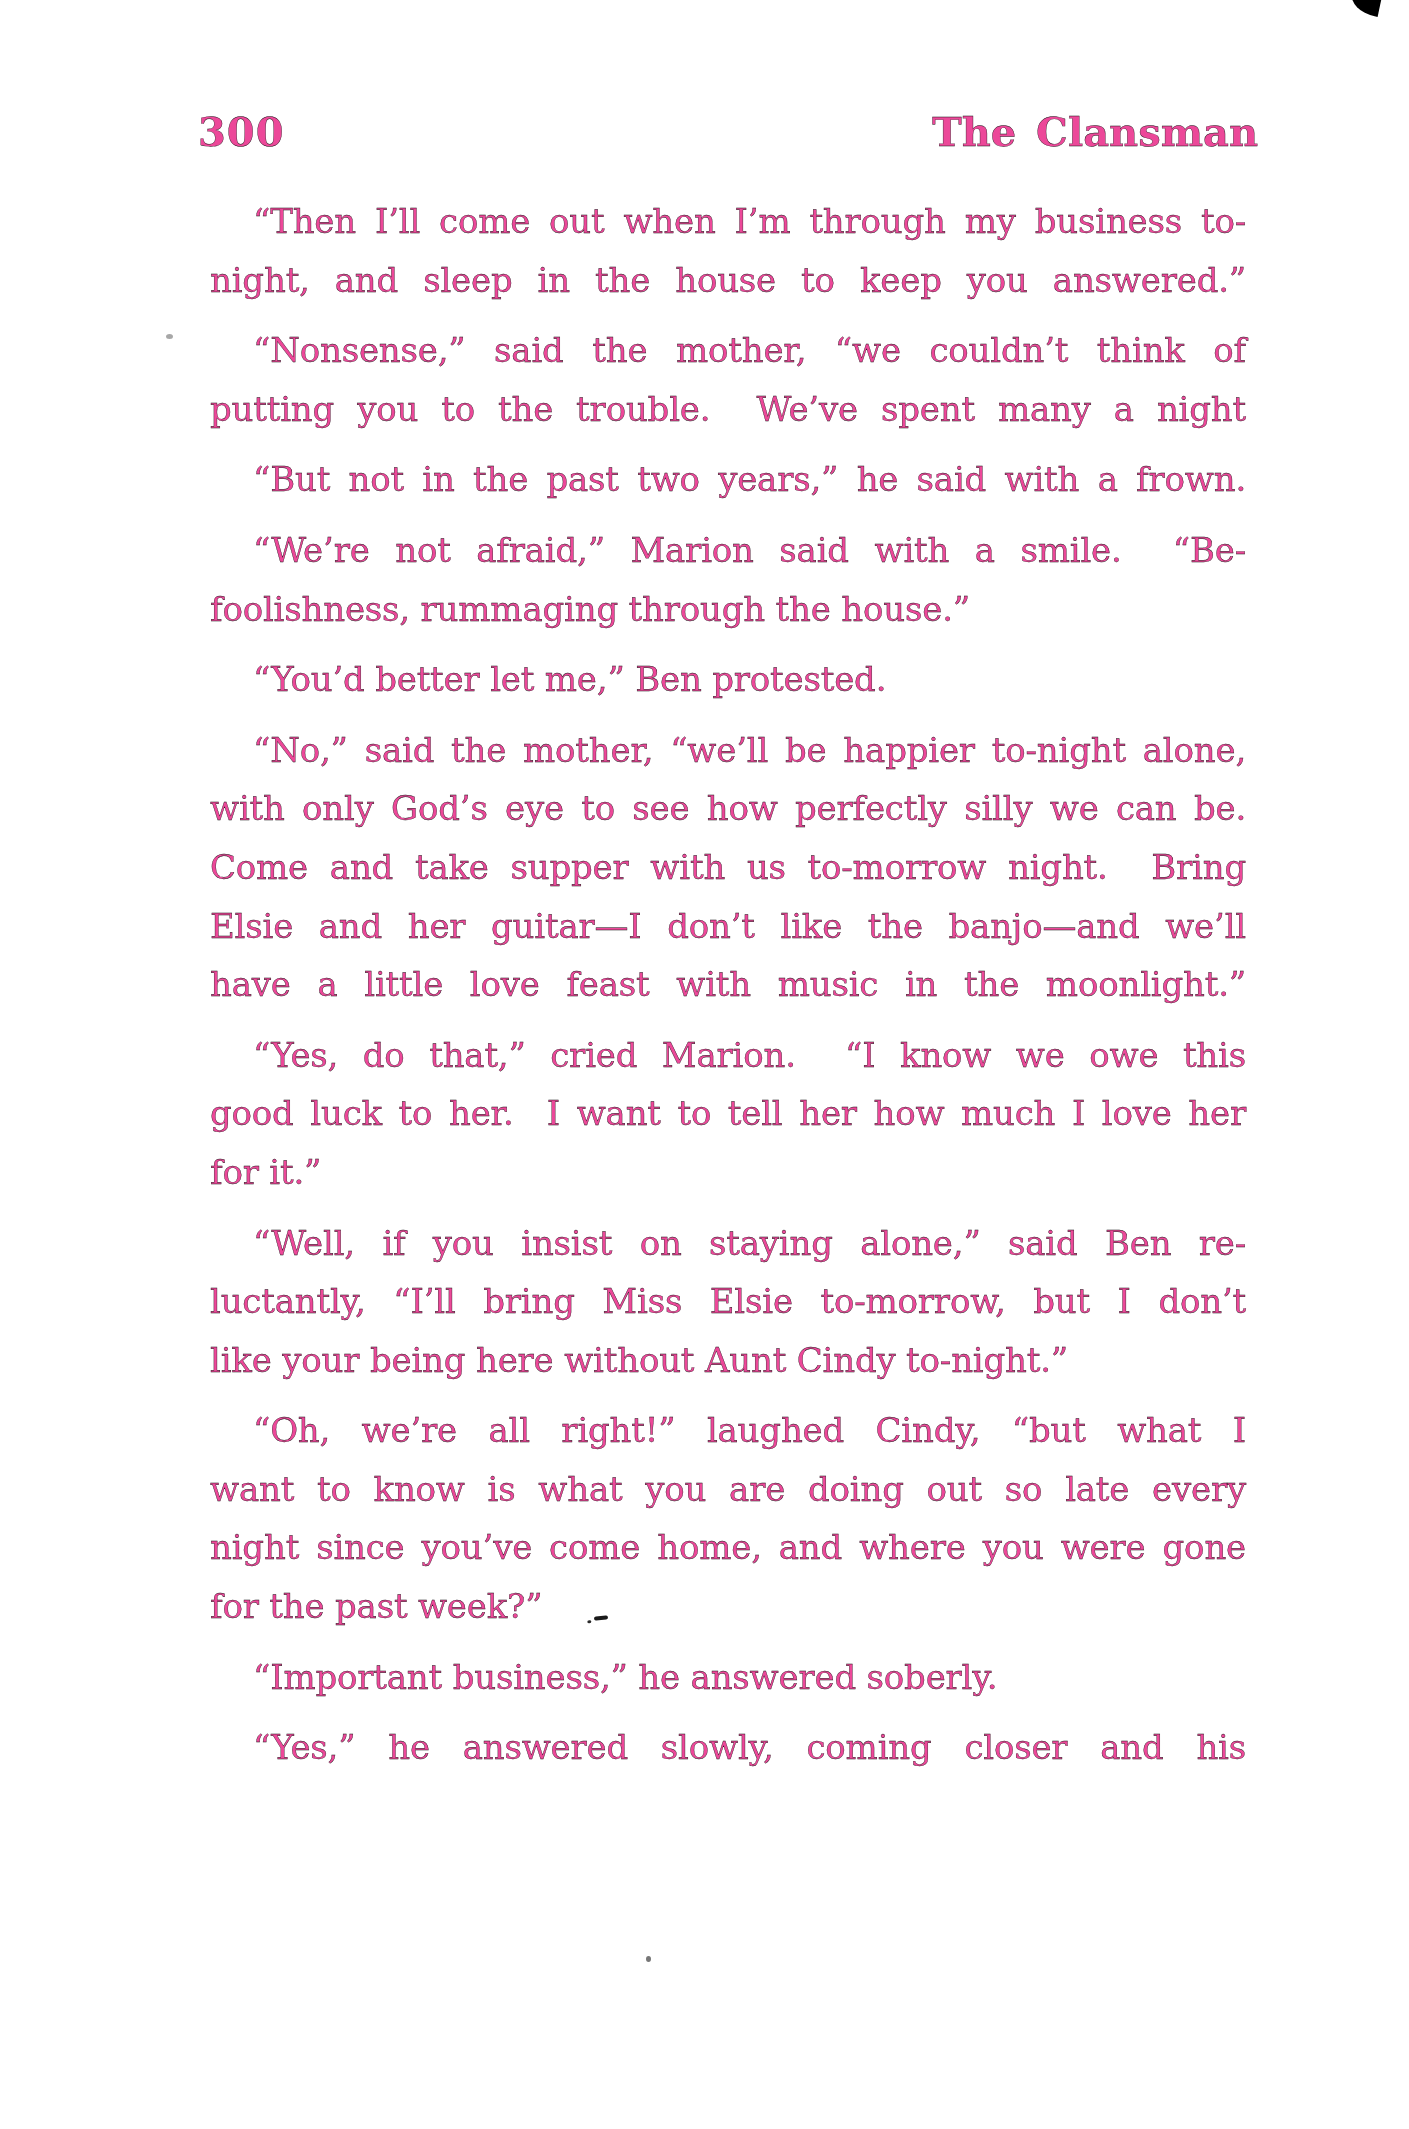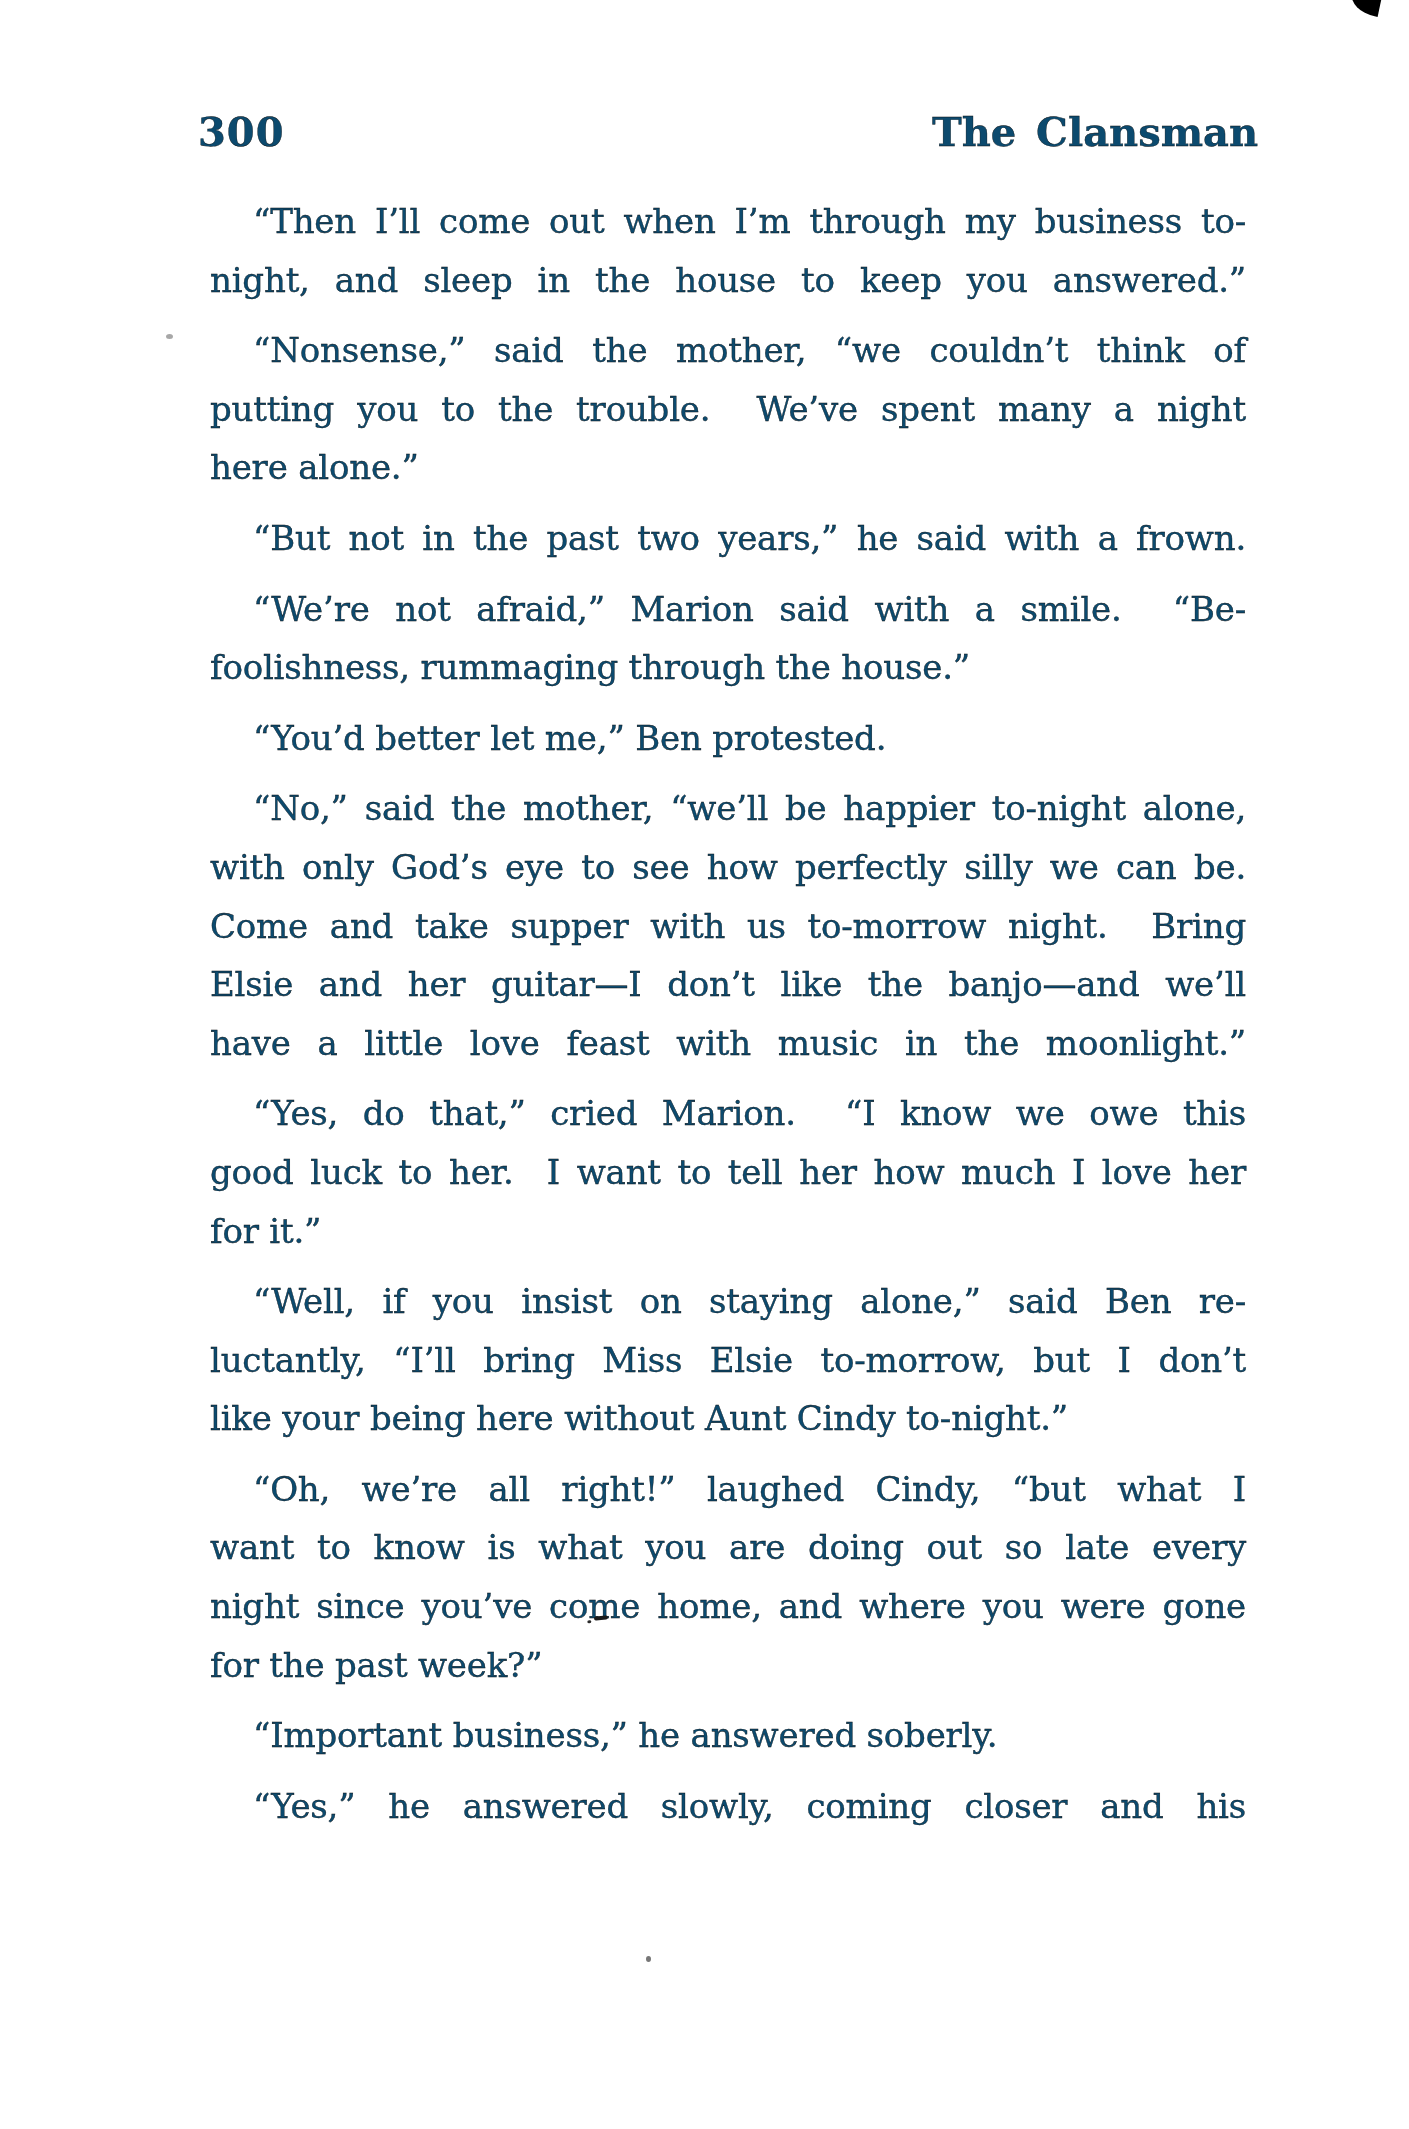--- a/index.html
+++ b/index.html
@@ -3,21 +3,21 @@
 <meta charset="utf-8">
 <style>
   html, body { margin: 0; padding: 0; background: #e8e8e8; }
   .page {
     position: relative;
     width: 1409px;
     height: 2129px;
     background: #ffffff;
     overflow: hidden;
     font-family: "DejaVu Serif", "Liberation Serif", serif;
-    color: #0c4a6e;
+    color: #ec4899;
     -webkit-text-stroke: 0.35px #0c0c0c;
   }
   .running-header {
     position: absolute;
     top: 112px;
     left: 198px;
     width: 1060px;
     height: 44px;
     font-size: 40px;
     line-height: 1;
@@ -106,21 +106,20 @@
   </div>
 
   <div class="text-block">
       <div class="paragraph">
         <div class="line j">“Then I’ll come out when I’m through my business to-</div>
         <div class="line j">night, and sleep in the house to keep you answered.”</div>
       </div>
       <div class="paragraph">
         <div class="line j">“Nonsense,” said the mother, “we couldn’t think of</div>
         <div class="line j">putting you to the trouble.&nbsp; We’ve spent many a night</div>
-        <div class="line">here alone.”</div>
       </div>
       <div class="paragraph">
         <div class="line j">“But not in the past two years,” he said with a frown.</div>
       </div>
       <div class="paragraph">
         <div class="line j">“We’re not afraid,” Marion said with a smile.&nbsp; “Be-</div>
         <div class="line">foolishness, rummaging through the house.”</div>
       </div>
       <div class="paragraph">
         <div class="line">“You’d better let me,” Ben protested.</div>

